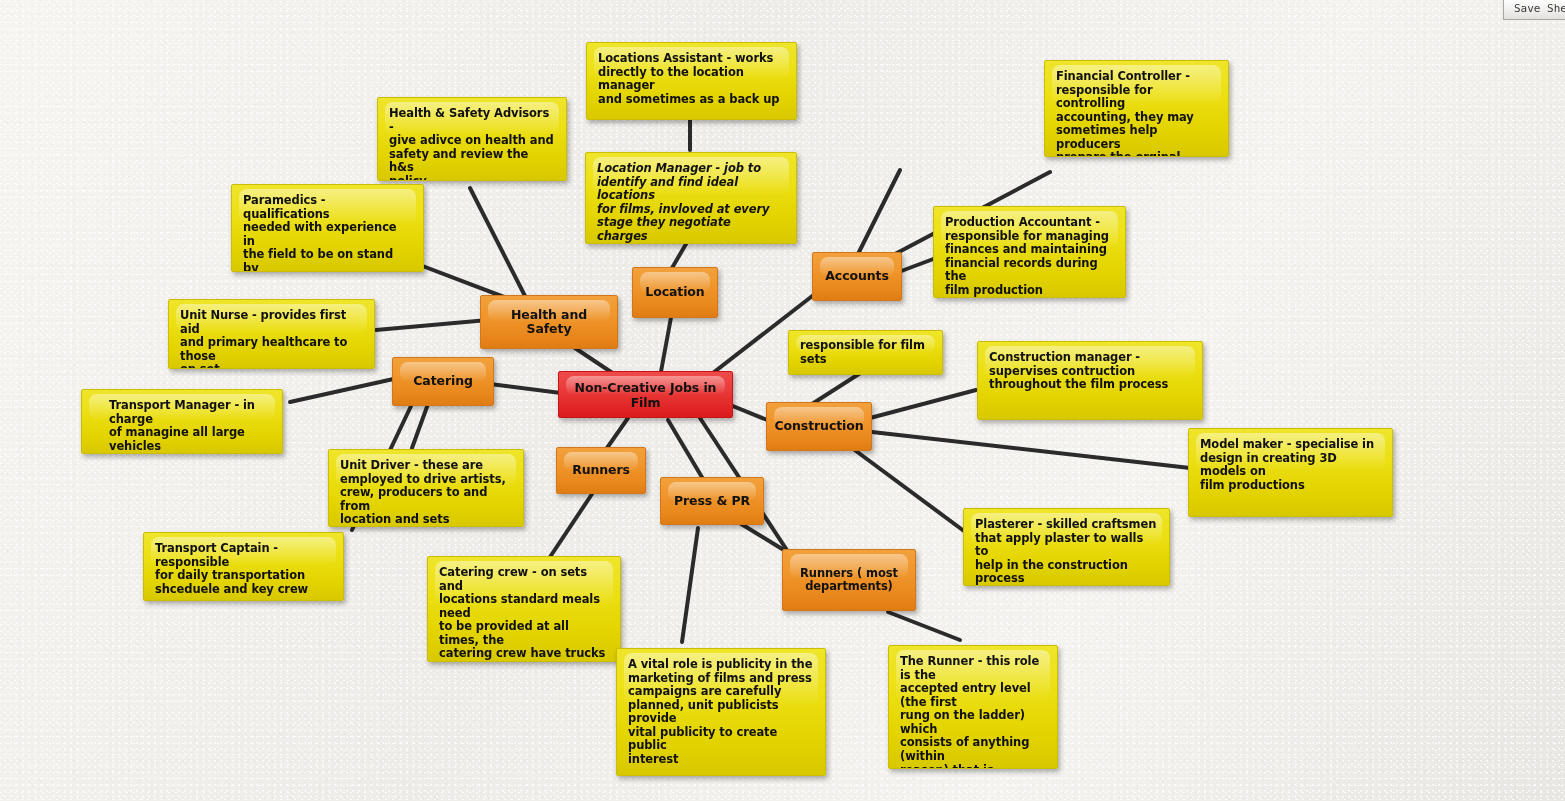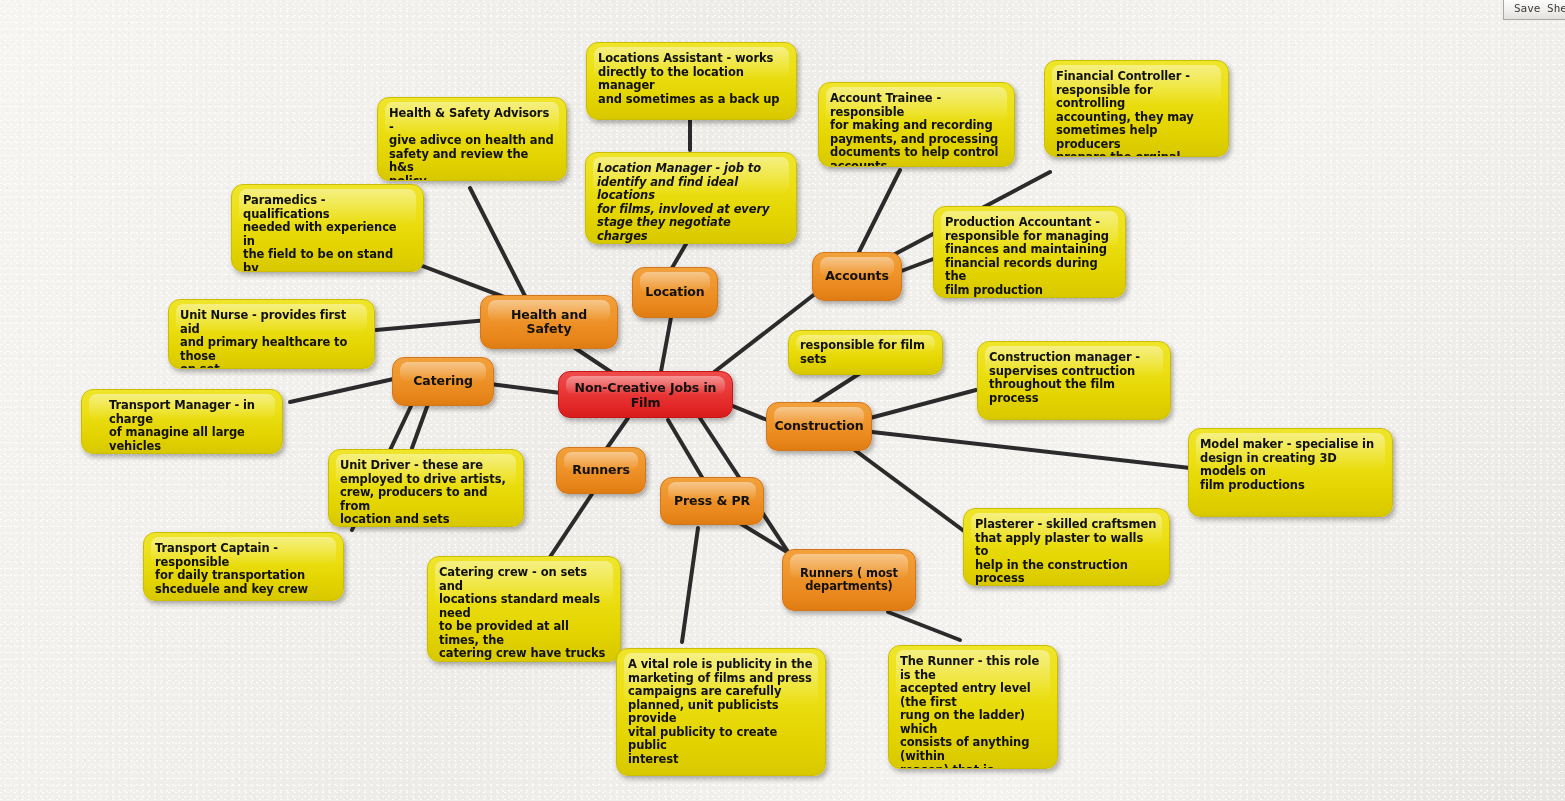--- a/index.html
+++ b/index.html
@@ -22,21 +22,21 @@
       linear-gradient(115deg, #f6f5f2 0%, #eeece8 40%, #f4f3f0 70%, #e9e7e3 100%);
     background-size: 7px 7px, 9px 9px, 11px 11px, 6px 6px, 13px 13px, 100% 100%;
   }
   #edges {
     position: absolute; left: 0; top: 0;
     width: 1565px; height: 801px;
     pointer-events: none;
   }
   .node {
     position: absolute;
-    border-radius: 12px;
+    border-radius: 2px;
     padding: 9px 11px;
     color: #111;
     font-weight: bold;
     letter-spacing: -0.1px;
     box-shadow: 2px 3px 5px rgba(0,0,0,0.30);
     overflow: hidden;
   }
   .node .glow {
     position: absolute;
     left: 7px; right: 7px; top: 4px; height: 42%;
@@ -270,28 +270,20 @@
     <span class="glow"></span>
     <span class="txt">The Runner - this role is the
 accepted entry level (the first
 rung on the ladder) which
 consists of anything (within
 reason) that is requested of you
 for example running our to get
 someone a paper</span>
   </div>
 
-  <div class="node leaf" style="left:818px; top:82px; width:197px; height:85px;">
-    <span class="glow"></span>
-    <span class="txt">Account Trainee - responsible
-for making and recording
-payments, and processing
-documents to help control
-accounts</span>
-  </div>
 
   <div class="node leaf" style="left:1044px; top:60px; width:185px; height:97px;">
     <span class="glow"></span>
     <span class="txt"> Financial Controller -
 responsible for controlling
 accounting, they may
 sometimes help producers
 prepare the orginal budget</span>
   </div>
 
@@ -302,21 +294,21 @@
 finances and maintaining
 financial records during the
 film production</span>
   </div>
 
   <div class="node leaf" style="left:788px; top:330px; width:155px; height:45px; display:flex; align-items:center;">
     <span class="glow"></span>
     <span class="txt">responsible for film sets</span>
   </div>
 
-  <div class="node leaf" style="left:977px; top:341px; width:194px; height:79px;">
+  <div class="node leaf" style="left:977px; top:341px; width:226px; height:79px;">
     <span class="glow"></span>
     <span class="txt">Construction manager -
 supervises contruction
 throughout the film process</span>
   </div>
 
   <div class="node leaf" style="left:1188px; top:428px; width:205px; height:89px;">
     <span class="glow"></span>
     <span class="txt">Model maker - specialise in
 design in creating 3D models on

